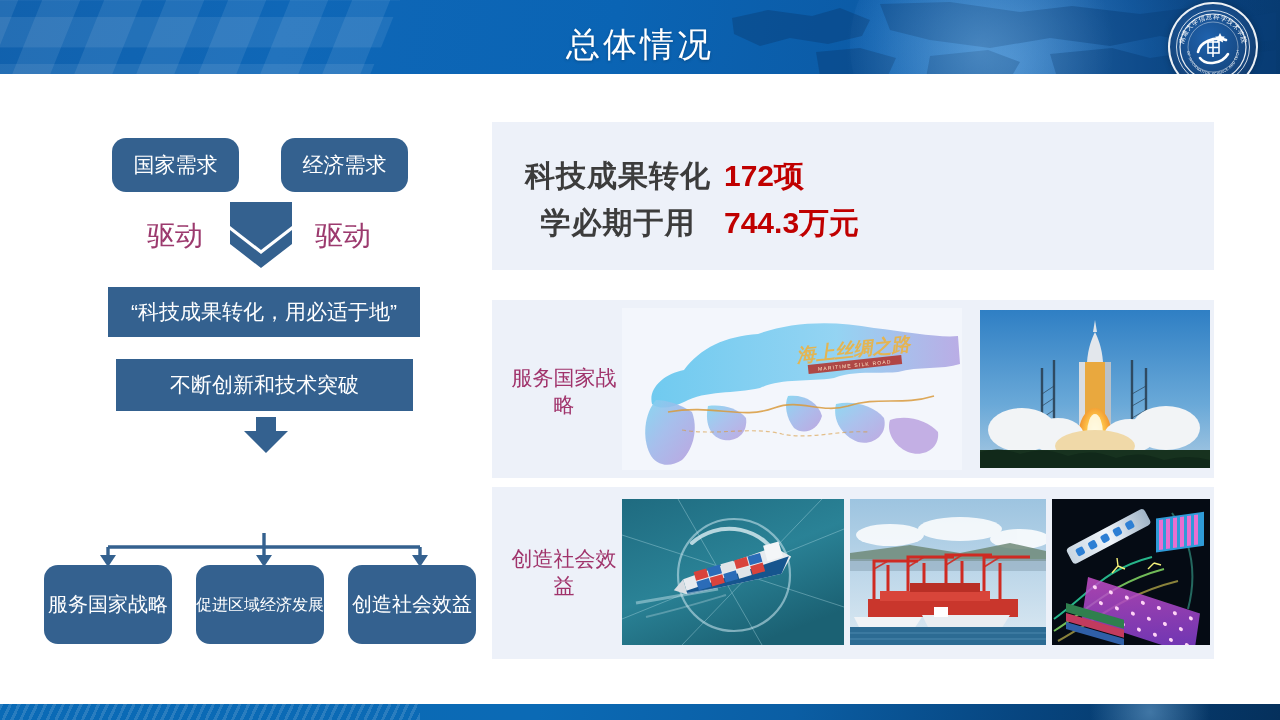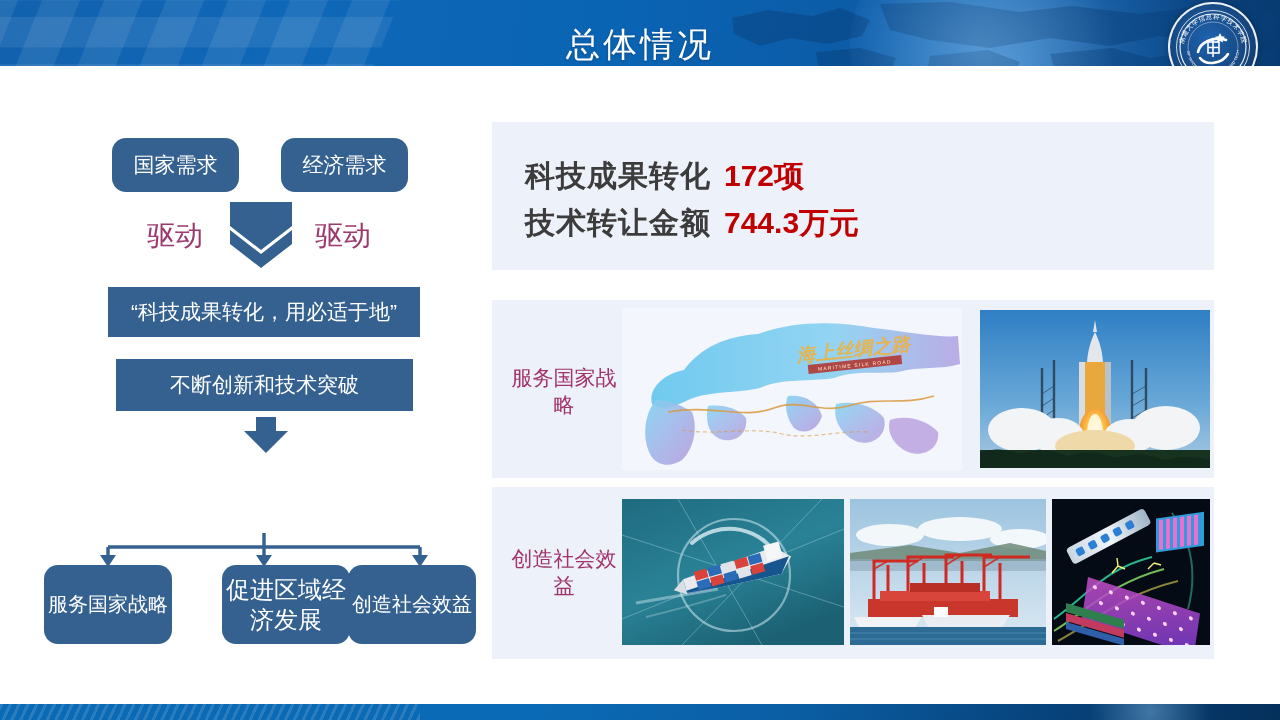--- a/index.html
+++ b/index.html
@@ -4,21 +4,21 @@
 <style>
   html,body{margin:0;padding:0;}
   body{
     width:1280px;height:720px;overflow:hidden;background:#ffffff;
     font-family:"Liberation Sans","DejaVu Sans",sans-serif;
   }
   .slide{position:relative;width:1280px;height:720px;background:#fff;}
 
   
   .header{
-    position:absolute;left:0;top:0;width:1280px;height:66px;
+    position:absolute;left:0;top:0;width:1280px;height:74px;
     background:linear-gradient(100deg,#1161ad 0%,#0f67b7 22%,#0a64b4 48%,#0c5ba6 68%,#0a4c8f 84%,#073a70 100%);
     overflow:hidden;
   }
   .hdr-grid{
     position:absolute;left:-40px;top:-30px;width:420px;height:160px;
     transform:skewX(-22deg);
     background-image:
       linear-gradient(to right,rgba(255,255,255,.085) 38px,transparent 38px),
       linear-gradient(to bottom,rgba(255,255,255,.085) 30px,transparent 30px);
     background-size:62px 47px;
@@ -75,21 +75,21 @@
     display:flex;align-items:center;justify-content:center;text-align:center;
     line-height:1.22;font-weight:400;
   }
   .node.round{border-radius:14px;}
   .n-need1{left:112px;top:43px;width:127px;height:54px;font-size:21px;}
   .n-need2{left:281px;top:43px;width:127px;height:54px;font-size:21px;}
   .n-motto{left:108px;top:192px;width:312px;height:50px;font-size:21px;}
   .n-break{left:116px;top:264px;width:297px;height:52px;font-size:21px;}
   .n-contrib{left:78px;top:370px;width:372px;height:66px;font-size:19px;}
   .n-b1{left:44px;top:470px;width:128px;height:79px;font-size:20px;}
-  .n-b2{left:196px;top:470px;width:128px;height:79px;font-size:24px;margin-left:26px;}
+  .n-b2{left:196px;top:470px;width:128px;height:79px;font-size:16px;}
   .n-b3{left:348px;top:470px;width:128px;height:79px;font-size:20px;}
 
   .drive{
     position:absolute;color:#9c3a6e;font-size:28px;font-weight:400;
   }
   .drive1{left:147px;top:122px;}
   .drive2{left:315px;top:122px;}
 
   .chev{position:absolute;left:222px;top:105px;width:78px;height:68px;}
   .branch-svg{position:absolute;left:0;top:0;width:480px;height:575px;pointer-events:none;}
@@ -223,21 +223,21 @@
     <div class="node round n-b3">创造社会效益</div>
   </div>
 
   <div class="panel p-stats">
     <div class="stats">
       <div class="stat-row">
         <span class="stat-label">科技成果转化</span>
         <span class="stat-value">172项</span>
       </div>
       <div class="stat-row">
-        <span class="stat-label">技术转让金额</span>
+        <span class="stat-label">学必期于用</span>
         <span class="stat-value">744.3万元</span>
       </div>
     </div>
   </div>
 
   <div class="panel p-mid">
     <div class="p-label lbl-mid">
       <span>服务国家战略</span>
     </div>
 

